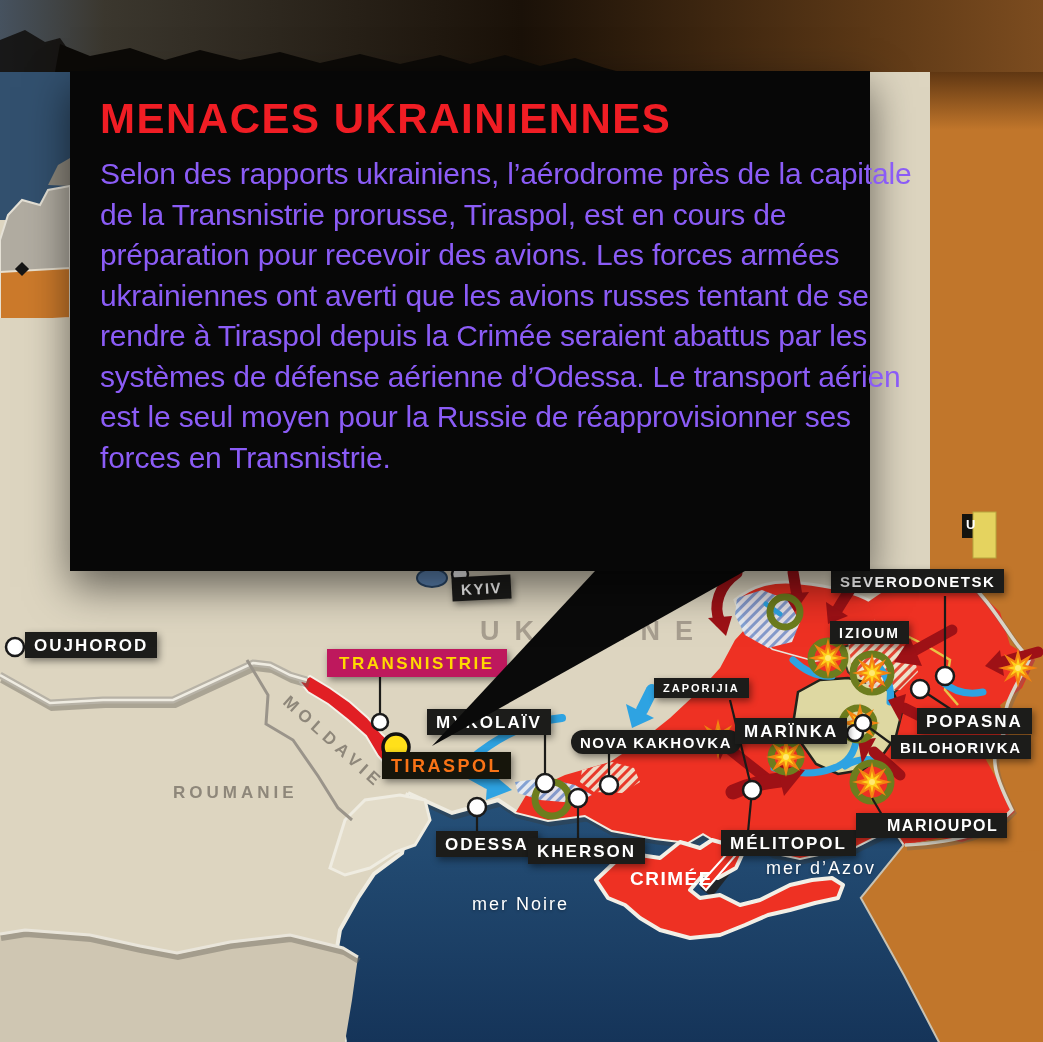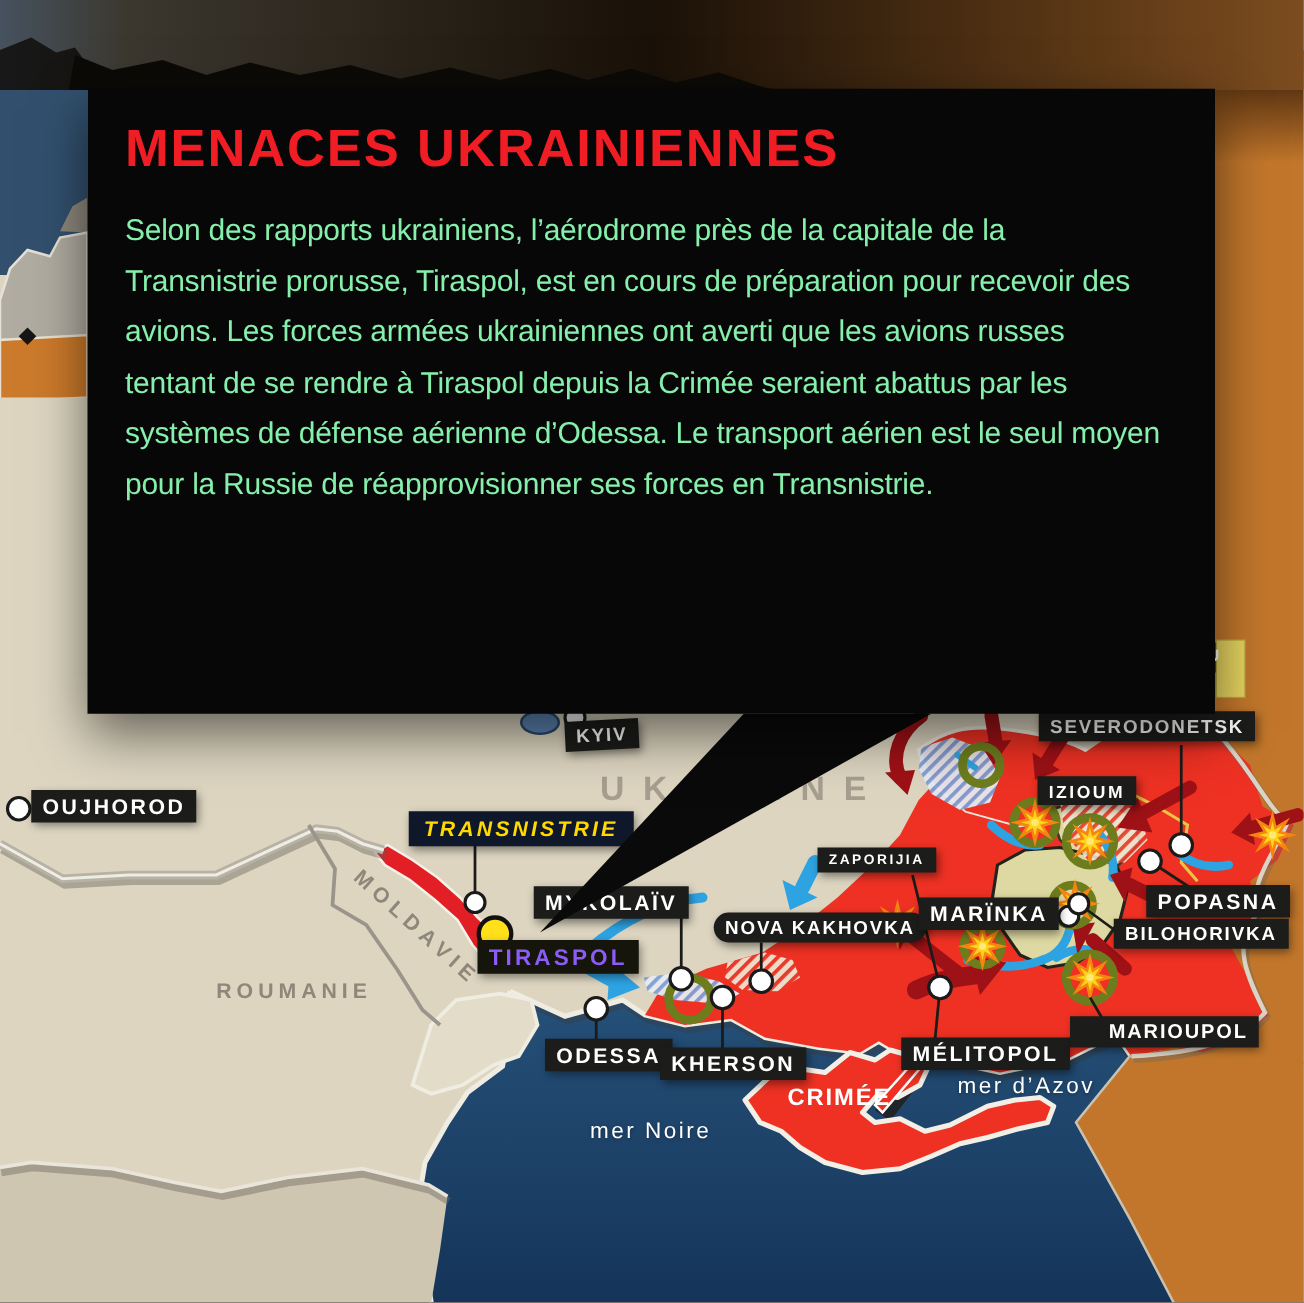--- a/index.html
+++ b/index.html
@@ -3,38 +3,38 @@
 <meta charset="utf-8">
 <style>
   html,body{margin:0;padding:0;background:#222;}
   #stage{position:relative;width:1043px;height:1042px;overflow:hidden;background:#ddd5c0;
          font-family:"Liberation Sans",sans-serif;}
   #stage svg{position:absolute;left:0;top:0;}
   .lbl{position:absolute;background:#1c1c1a;color:#fff;font-weight:bold;
        font-size:16px;line-height:1;letter-spacing:2px;padding:5px 9px 4px;
        white-space:nowrap;box-shadow:2px 3px 7px rgba(0,0,0,.45);z-index:30;}
   .lbl.small{font-size:15px;letter-spacing:1.5px;}
-  .lbl.red{background:#0f172a;color:#ffd900;letter-spacing:2.5px;padding:6px 12px 5px;font-style:italic;}
-  .lbl.dark-yellow{background:#16150b;color:#8b5cf6;font-size:18px;letter-spacing:2.5px;}
+  .lbl.red{background:#be185d;color:#ffd900;letter-spacing:2.5px;padding:6px 12px 5px;}
+  .lbl.dark-yellow{background:#16150b;color:#f97316;font-size:18px;letter-spacing:2.5px;}
   .ghost{position:absolute;color:#a39b8d;font-weight:bold;background:none;border:none;
          white-space:nowrap;z-index:20;}
   .sea-name{position:absolute;color:#fff;font-weight:normal;font-size:18px;letter-spacing:2px;
             white-space:nowrap;z-index:25;text-shadow:0 1px 3px rgba(0,0,0,.35);}
   .crimea-name{position:absolute;color:#fff;font-weight:bold;font-size:19px;letter-spacing:1.5px;
             white-space:nowrap;z-index:25;}
   #ukraine-name{left:480px;top:616px;font-size:27px;letter-spacing:15px;color:#a79e8f;}
   #moldavie-name{left:292px;top:692px;font-size:17px;letter-spacing:5px;color:#8e877a;
                  transform:rotate(42deg);transform-origin:left top;}
   #roumanie-name{left:173px;top:783px;font-size:17px;letter-spacing:4px;color:#8e877a;}
-  #infobox{position:absolute;left:70px;top:71px;width:902px;height:500px;background:#070707;
+  #infobox{position:absolute;left:70px;top:71px;width:800px;height:500px;background:#070707;
            z-index:40;box-shadow:0 16px 40px rgba(0,0,0,.55);box-sizing:border-box;
            padding:26px 30px 0 30px;}
   #infobox-title{color:#f01d24;font-weight:bold;font-size:42px;letter-spacing:1.5px;
                  line-height:1.05;margin:0;}
-  #infobox-body{color:#86efac;font-size:24px;line-height:40.5px;width:828px;margin-top:24px;
+  #infobox-body{color:#8b5cf6;font-size:30px;line-height:40.5px;width:828px;margin-top:13px;
                 letter-spacing:-0.2px;}
   #wedge{z-index:35;pointer-events:none;}
   #partial-u{position:absolute;left:966px;top:517px;color:#fff;font-size:13px;font-weight:bold;
              z-index:5;}
 </style>
 </head>
 <body>
 
 <div id="stage">
 

